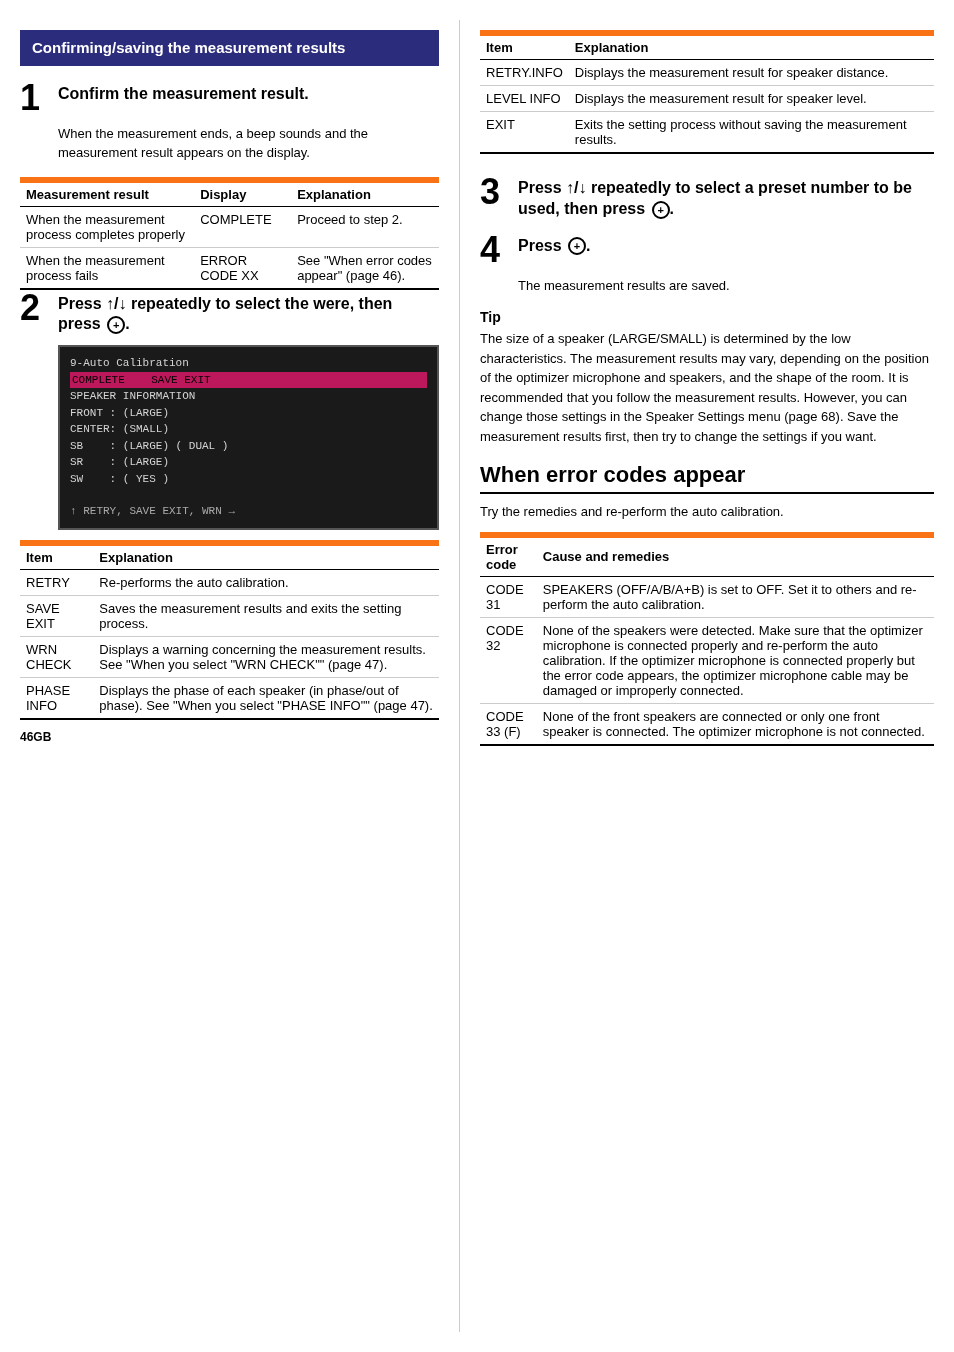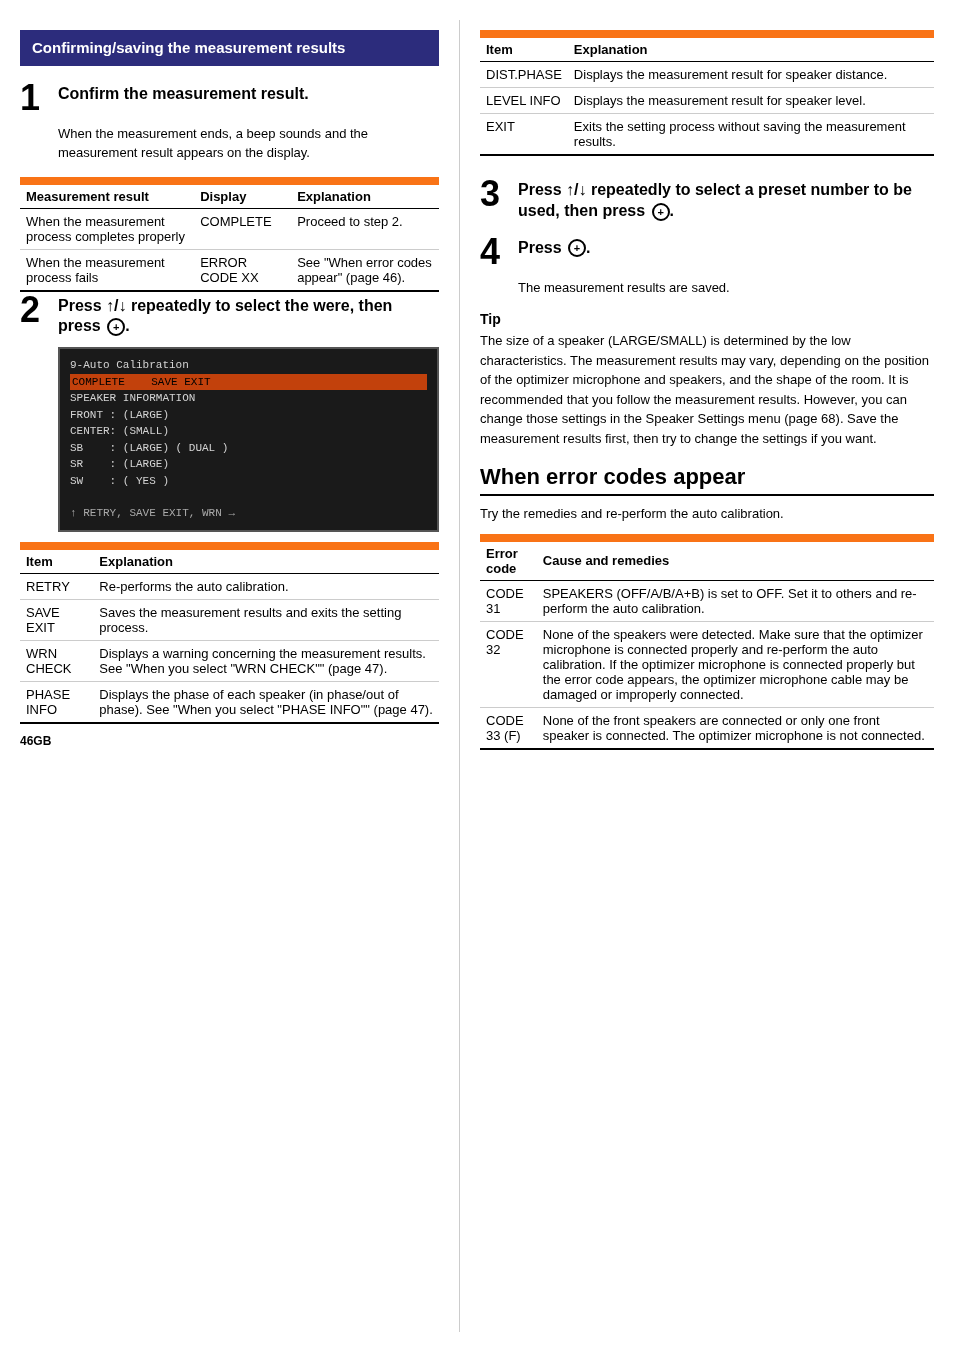--- a/index.html
+++ b/index.html
@@ -58,21 +58,21 @@
       margin-bottom: 14px;
       font-size: 13px;
       line-height: 1.5;
     }
     table {
       border-collapse: collapse;
       width: 100%;
       font-size: 13px;
     }
     th {
-      border-top: 8px solid #f97316;
+      border-top: 6px solid #f97316;
       border-bottom: 1px solid #000;
       padding: 4px 6px;
       text-align: left;
       font-weight: bold;
     }
     td {
       border-bottom: 1px solid #ccc;
       padding: 5px 6px;
       vertical-align: top;
     }
@@ -177,21 +177,21 @@
     <div class="step-header">
       <div class="step-number">2</div>
       <div class="step-title">
         <span>Press ↑/↓ repeatedly to select the were, then press</span>
         <span class="circle-icon">+</span>.
       </div>
     </div>
 
     <div class="display-screen">
       <div>9-Auto Calibration</div>
-      <div style="background:#c2410c; color:#000; padding:0 2px;">COMPLETE &nbsp;&nbsp; SAVE EXIT</div>
+      <div style="background:#be185d; color:#000; padding:0 2px;">COMPLETE &nbsp;&nbsp; SAVE EXIT</div>
       <div>SPEAKER INFORMATION</div>
       <div>FRONT : (LARGE)</div>
       <div>CENTER: (SMALL)</div>
       <div>SB &nbsp;&nbsp; : (LARGE) ( DUAL )</div>
       <div>SR &nbsp;&nbsp; : (LARGE)</div>
       <div>SW &nbsp;&nbsp; : ( YES )</div>
       <div class="row-nav">↑ RETRY, SAVE EXIT, WRN →</div>
     </div>
 
     <table>
@@ -228,21 +228,21 @@
 
     <table class="right-top-table">
       <thead>
         <tr>
           <th>Item</th>
           <th>Explanation</th>
         </tr>
       </thead>
       <tbody>
         <tr>
-          <td>DIST.PHASE</td>
+          <td>RETRY.INFO</td>
           <td>Displays the measurement result for speaker distance.</td>
         </tr>
         <tr>
           <td>LEVEL INFO</td>
           <td>Displays the measurement result for speaker level.</td>
         </tr>
         <tr>
           <td>EXIT</td>
           <td>Exits the setting process without saving the measurement results.</td>
         </tr>

